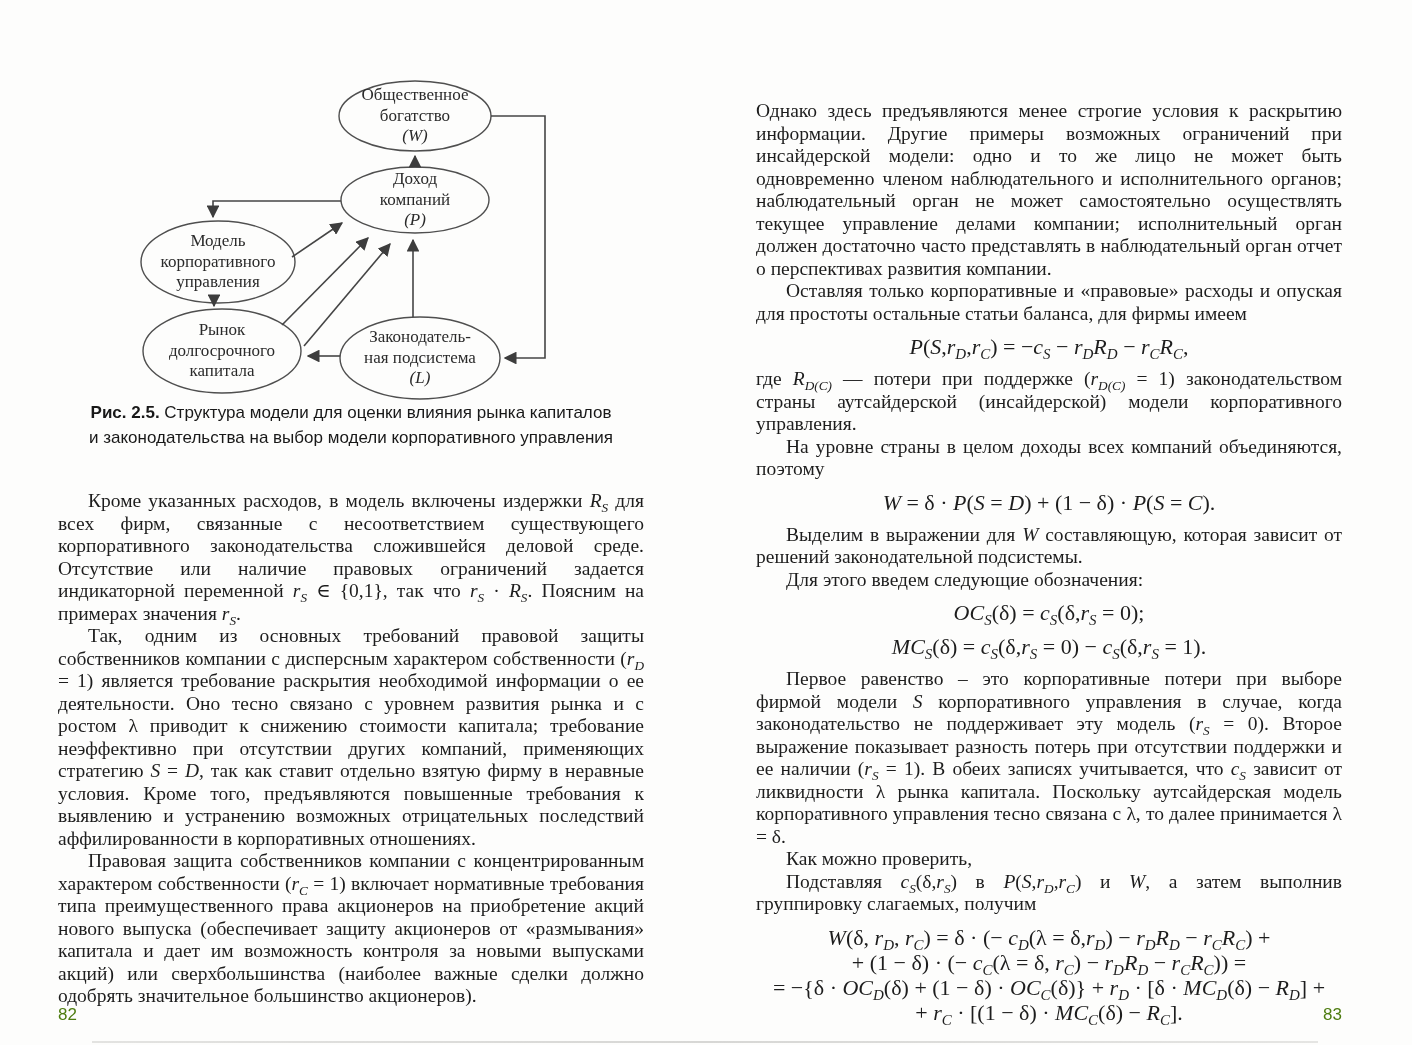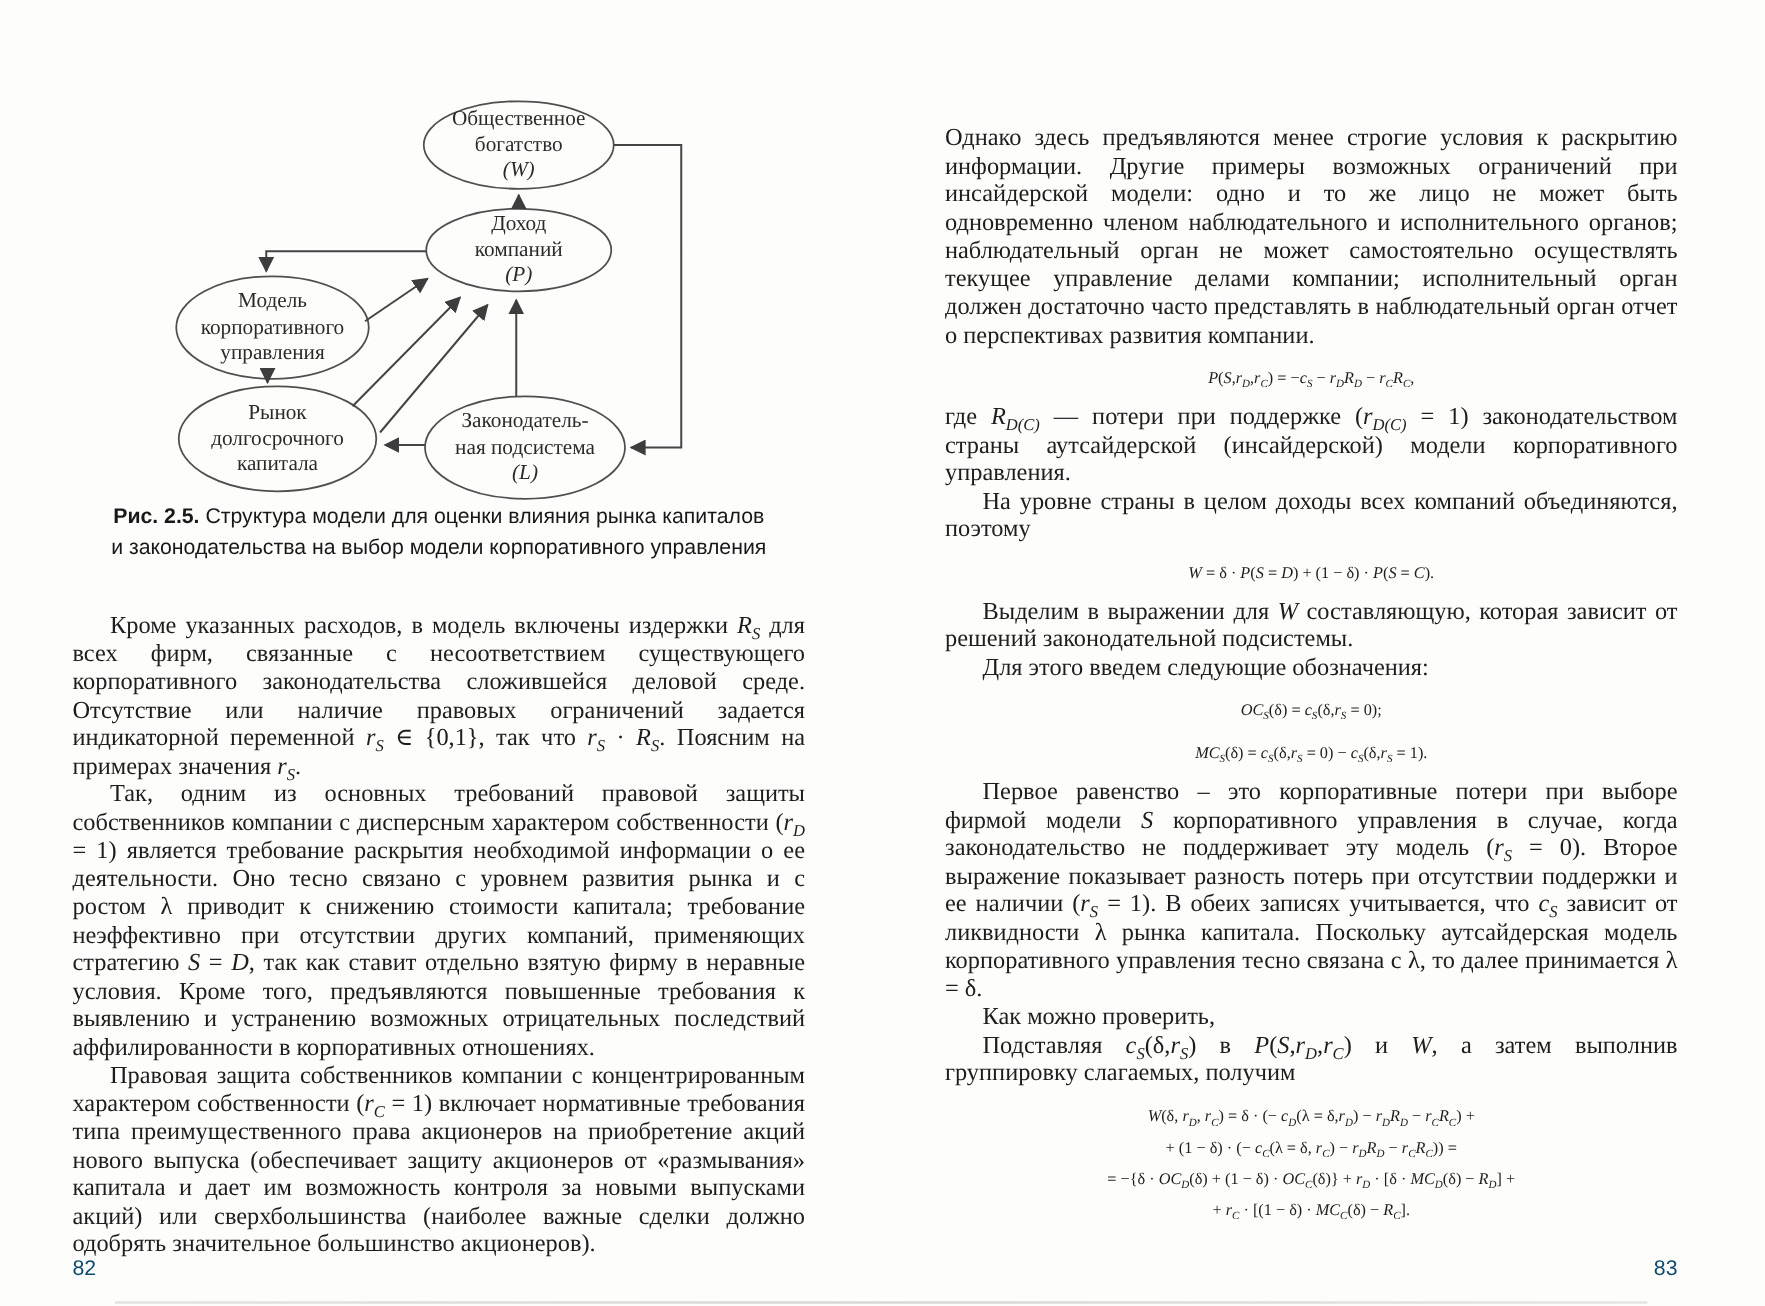--- a/index.html
+++ b/index.html
@@ -27,28 +27,28 @@
   
   .col{position:absolute;width:586px;}
   .col-left{left:58px;top:490px;}
   .col-right{left:756px;top:64px;margin-top:36px;}
   .p{
     margin:0;text-align:justify;
     font-size:19.5px;line-height:22.5px;color:#1d1d1d;
   }
   .indent{text-indent:30px;}
   .formula{
-    text-align:center;margin:9px 0;font-size:13px;line-height:25px;color:#1d1d1d;
+    text-align:center;margin:9px 0;font-size:22px;line-height:25px;color:#1d1d1d;
   }
   sub{font-size:0.68em;line-height:0;}
   
   .pagenum{
     position:absolute;top:1005px;
     font-family:"Liberation Sans","DejaVu Sans",sans-serif;
-    font-size:17px;color:#0c4a6e;
+    font-size:17px;color:#4d7c0f;
   }
   .pagenum-left{left:58px;}
   .pagenum-right{left:756px;width:586px;text-align:right;}
   .bottom-edge{
     position:absolute;left:92px;top:1041px;width:1226px;height:2px;
     background:linear-gradient(to right,#e3e3e1,#d7d7d5,#e5e5e3);
   }
 </style>
 </head>
 <body>
@@ -115,20 +115,21 @@
   </div>
 
   <div class="col col-left">
     <p class="p indent">Кроме указанных расходов, в модель включены издержки <i>R<sub>S</sub></i> для всех фирм, связанные с несоответствием существующего корпоративного законодательства сложившейся деловой среде. Отсутствие или наличие правовых ограничений задается индикаторной переменной <i>r<sub>S</sub></i> ∈ {0,1}, так что <i>r<sub>S</sub></i> · <i>R<sub>S</sub></i>. Поясним на примерах значения <i>r<sub>S</sub></i>.</p>
     <p class="p indent">Так, одним из основных требований правовой защиты собственников компании с дисперсным характером собственности (<i>r<sub>D</sub></i> = 1) является требование раскрытия необходимой информации о ее деятельности. Оно тесно связано с уровнем развития рынка и с ростом λ приводит к снижению стоимости капитала; требование неэффективно при отсутствии других компаний, применяющих стратегию <i>S</i> = <i>D</i>, так как ставит отдельно взятую фирму в неравные условия. Кроме того, предъявляются повышенные требования к выявлению и устранению возможных отрицательных последствий аффилированности в корпоративных отношениях.</p>
     <p class="p indent">Правовая защита собственников компании с концентрированным характером собственности (<i>r<sub>C</sub></i> = 1) включает нормативные требования типа преимущественного права акционеров на приобретение акций нового выпуска (обеспечивает защиту акционеров от «размывания» капитала и дает им возможность контроля за новыми выпусками акций) или сверхбольшинства (наиболее важные сделки должно одобрять значительное большинство акционеров).</p>
   </div>
 
   <div class="col col-right">
     <p class="p">Однако здесь предъявляются менее строгие условия к раскрытию информации. Другие примеры возможных ограничений при инсайдерской модели: одно и то же лицо не может быть одновременно членом наблюдательного и исполнительного органов; наблюдательный орган не может самостоятельно осуществлять текущее управление делами компании; исполнительный орган должен достаточно часто представлять в наблюдательный орган отчет о перспективах развития компании.</p>
+    <p class="p indent">Оставляя только корпоративные и «правовые» расходы и опуская для простоты остальные статьи баланса, для фирмы имеем</p>
     <div class="formula"><i>P</i>(<i>S</i>,<i>r<sub>D</sub></i>,<i>r<sub>C</sub></i>) = −<i>c<sub>S</sub></i> − <i>r<sub>D</sub></i><i>R<sub>D</sub></i> − <i>r<sub>C</sub></i><i>R<sub>C</sub></i>,</div>
     <p class="p">где <i>R<sub>D(C)</sub></i> — потери при поддержке (<i>r<sub>D(C)</sub></i> = 1) законодательством страны аутсайдерской (инсайдерской) модели корпоративного управления.</p>
     <p class="p indent">На уровне страны в целом доходы всех компаний объединяются, поэтому</p>
     <div class="formula"><i>W</i> = δ · <i>P</i>(<i>S</i> = <i>D</i>) + (1 − δ) · <i>P</i>(<i>S</i> = <i>C</i>).</div>
     <p class="p indent">Выделим в выражении для <i>W</i> составляющую, которая зависит от решений законодательной подсистемы.</p>
     <p class="p indent">Для этого введем следующие обозначения:</p>
     <div class="formula"><i>OC<sub>S</sub></i>(δ) = <i>c<sub>S</sub></i>(δ,<i>r<sub>S</sub></i> = 0);</div>
     <div class="formula"><i>MC<sub>S</sub></i>(δ) = <i>c<sub>S</sub></i>(δ,<i>r<sub>S</sub></i> = 0) − <i>c<sub>S</sub></i>(δ,<i>r<sub>S</sub></i> = 1).</div>
     <p class="p indent">Первое равенство – это корпоративные потери при выборе фирмой модели <i>S</i> корпоративного управления в случае, когда законодательство не поддерживает эту модель (<i>r<sub>S</sub></i> = 0). Второе выражение показывает разность потерь при отсутствии поддержки и ее наличии (<i>r<sub>S</sub></i> = 1). В обеих записях учитывается, что <i>c<sub>S</sub></i> зависит от ликвидности λ рынка капитала. Поскольку аутсайдерская модель корпоративного управления тесно связана с λ, то далее принимается λ = δ.</p>
     <p class="p indent">Как можно проверить,</p>

